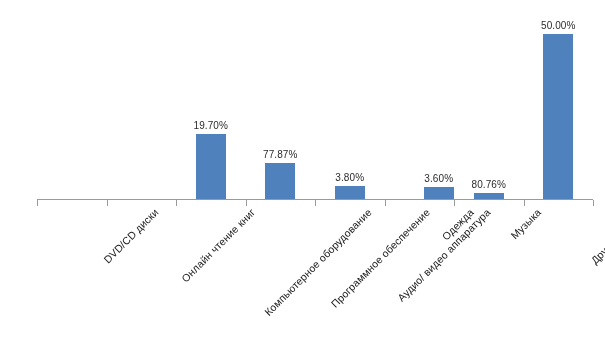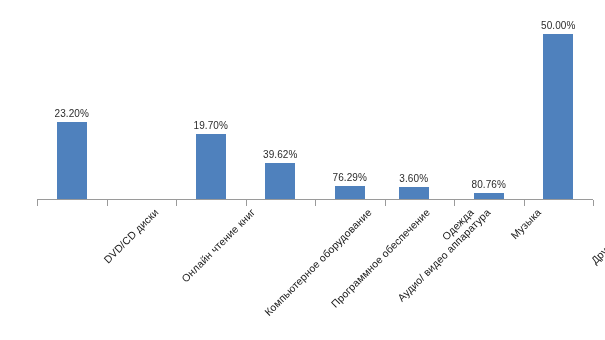--- a/index.html
+++ b/index.html
@@ -92,37 +92,33 @@
     text-align: right;
     letter-spacing: 0.1px;
   }
 </style>
 </head>
 <body>
 
 <div id="chart-root">
 
   <div id="plot-area">
-      <div class="bar-slot" style="left: 0px; width: 69.5px;">
-        <div class="bar" title="DVD/CD диски 23.20%" style="height: 76.56px; background: rgb(79, 129, 189);"></div>
-        <div class="bar-value" style="bottom: 79.56px;">23.20%</div>
-      </div>
       <div class="bar-slot" style="left: 139px; width: 69.5px;">
         <div class="bar" title="Компьютерное оборудование 19.70%" style="height: 65.01px; background: rgb(79, 129, 189);"></div>
         <div class="bar-value" style="bottom: 68.01px;">19.70%</div>
       </div>
       <div class="bar-slot" style="left: 208.5px; width: 69.5px;">
         <div class="bar" title="Программное обеспечение 11.00%" style="height: 36.3px; background: rgb(79, 129, 189);"></div>
-        <div class="bar-value" style="bottom: 39.3px;">39.62%</div>
+        <div class="bar-value" style="bottom: 39.3px;">77.87%</div>
       </div>
       <div class="bar-slot" style="left: 278px; width: 69.5px;">
         <div class="bar" title="Аудио/ видео аппаратура 3.80%" style="height: 12.54px; background: rgb(79, 129, 189);"></div>
-        <div class="bar-value" style="bottom: 15.54px;">76.29%</div>
+        <div class="bar-value" style="bottom: 15.54px;">3.80%</div>
       </div>
-      <div class="bar-slot" style="left: 342px; width: 69.5px; text-align: center;">
+      <div class="bar-slot" style="left: 367px; width: 69.5px; text-align: center;">
         <div class="bar" title="Одежда 3.60%" style="height: 11.88px; background: rgb(79, 129, 189);"></div>
         <div class="bar-value" style="bottom: 14.88px;">3.60%</div>
       </div>
       <div class="bar-slot" style="left: 417px; width: 69.5px;">
         <div class="bar" title="Музыка 1.80%" style="height: 5.94px; background: rgb(79, 129, 189);"></div>
         <div class="bar-value" style="bottom: 8.94px;">80.76%</div>
       </div>
       <div class="bar-slot" style="left: 486.5px; width: 69.5px;">
         <div class="bar" title="Другие товары 50.00%" style="height: 165px; background: rgb(79, 129, 189);"></div>
         <div class="bar-value" style="bottom: 168px;">50.00%</div>

